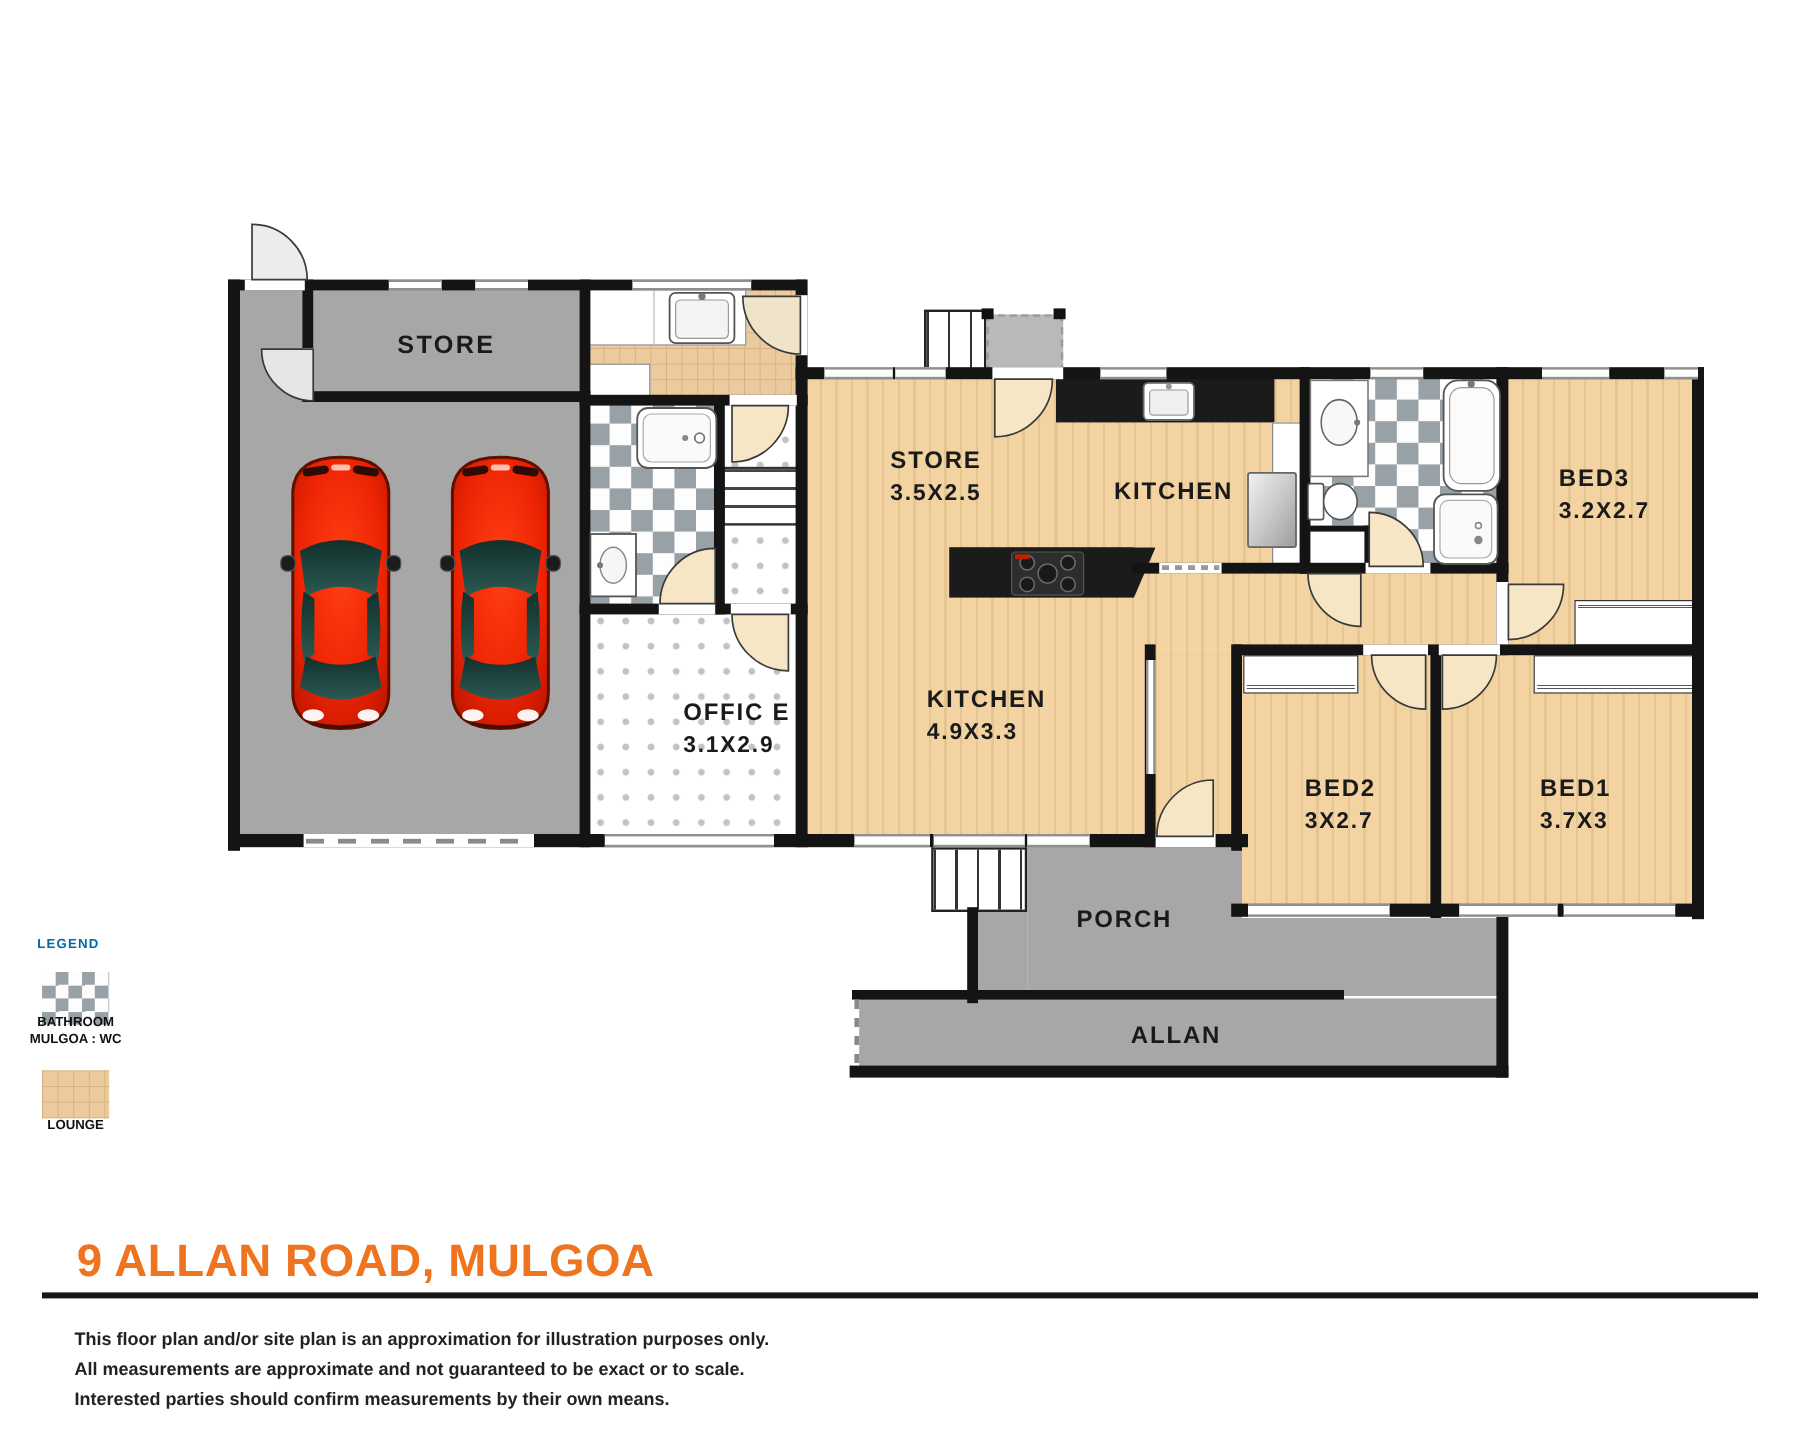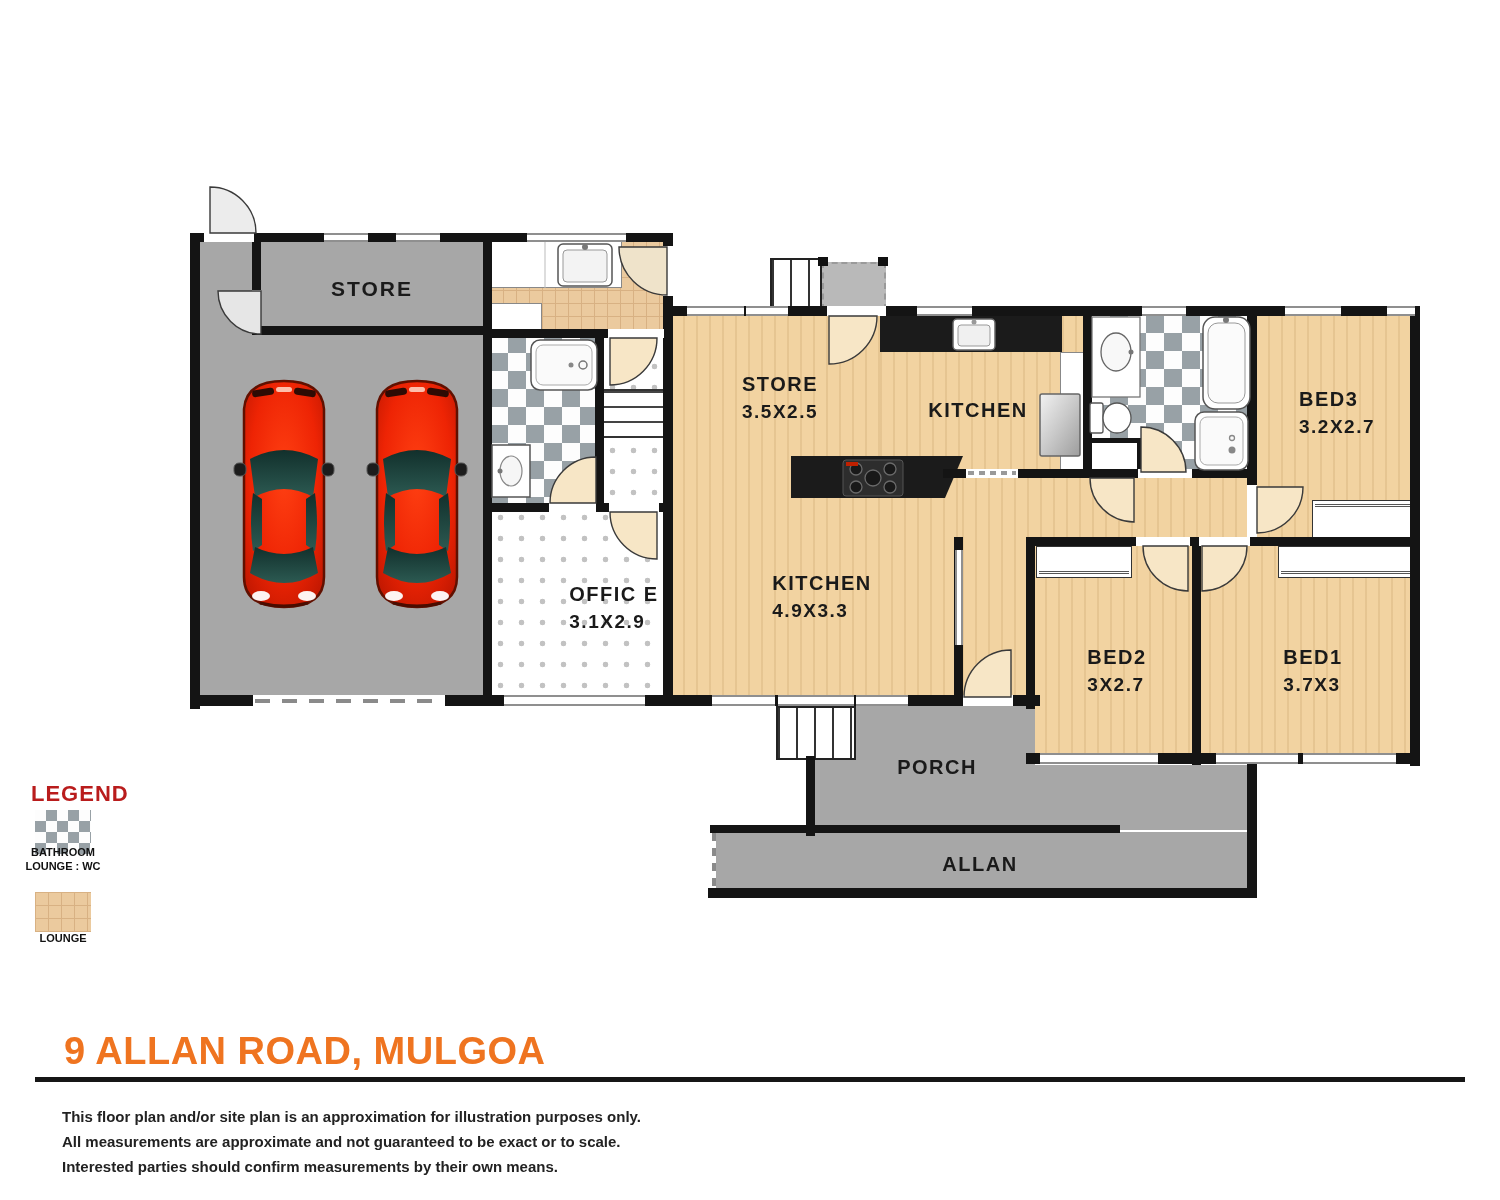--- a/index.html
+++ b/index.html
@@ -39,21 +39,21 @@
   .robe{position:absolute;background:#fff;border:1px solid #333;box-sizing:border-box;}
   .robe .track{position:absolute;left:2px;right:2px;height:5px;
         background:linear-gradient(#fff 0 1px,#555 1px 2px,#fff 2px 3px,#555 3px 4px,#fff 4px 5px);}
   .landing{position:absolute;background:#b9b9b9;border:2px dashed #9a9a9a;box-sizing:border-box;}
   .post{position:absolute;background:#111;}
   
   .room-label{position:absolute;transform:translate(-50%,-50%);text-align:left;font-weight:bold;
         color:#1a1a1a;letter-spacing:1.5px;white-space:nowrap;display:flex;flex-direction:column;line-height:27px;}
   .rname{font-size:20px;}
   .rdims{font-size:19px;}
-  .legend-title{position:absolute;font-weight:bold;font-size:22px;color:#b91c1c;letter-spacing:1px;}
+  .legend-title{position:absolute;font-weight:bold;font-size:11px;color:#0369a1;letter-spacing:1px;}
   .legend-text{position:absolute;font-weight:bold;font-size:11px;color:#111;text-align:center;width:86px;}
   .footer-title{position:absolute;font-weight:bold;font-size:38px;letter-spacing:.5px;}
   .rule{position:absolute;background:#161616;}
   .disc{position:absolute;font-weight:bold;font-size:15px;color:#222;}
   svg.overlay{position:absolute;left:0;top:0;pointer-events:none;}
 </style>
 </head>
 <body>
 
 <div id="stage">
@@ -303,21 +303,21 @@
     <span class="rname">PORCH</span>
   </div>
   <div class="room-label" style="left:980px;top:864px;">
     <span class="rname">ALLAN</span>
   </div>
 
   <div>
     <div class="legend-title" style="left:31px;top:781px;">LEGEND</div>
     <div class="abs checker-sm" style="left:35px;top:810px;width:56px;height:44px;"></div>
     <div class="legend-text" style="left:20px;top:846px;">BATHROOM</div>
-    <div class="legend-text" style="left:20px;top:860px;">LOUNGE : WC</div>
+    <div class="legend-text" style="left:20px;top:860px;">MULGOA : WC</div>
     <div class="abs tantile" style="left:35px;top:892px;width:56px;height:40px;"></div>
     <div class="legend-text" style="left:20px;top:932px;">LOUNGE</div>
   </div>
 
   <div>
     <div class="footer-title" style="left:64px;top:1030px;color:#EF7420;">9 ALLAN ROAD, MULGOA</div>
     <div class="rule" style="left:35px;top:1077px;width:1430px;height:5px;"></div>
     <div class="disc" style="left:62px;top:1108px;">This floor plan and/or site plan is an approximation for illustration purposes only.</div>
     <div class="disc" style="left:62px;top:1133px;">All measurements are approximate and not guaranteed to be exact or to scale.</div>
     <div class="disc" style="left:62px;top:1158px;">Interested parties should confirm measurements by their own means.</div>

